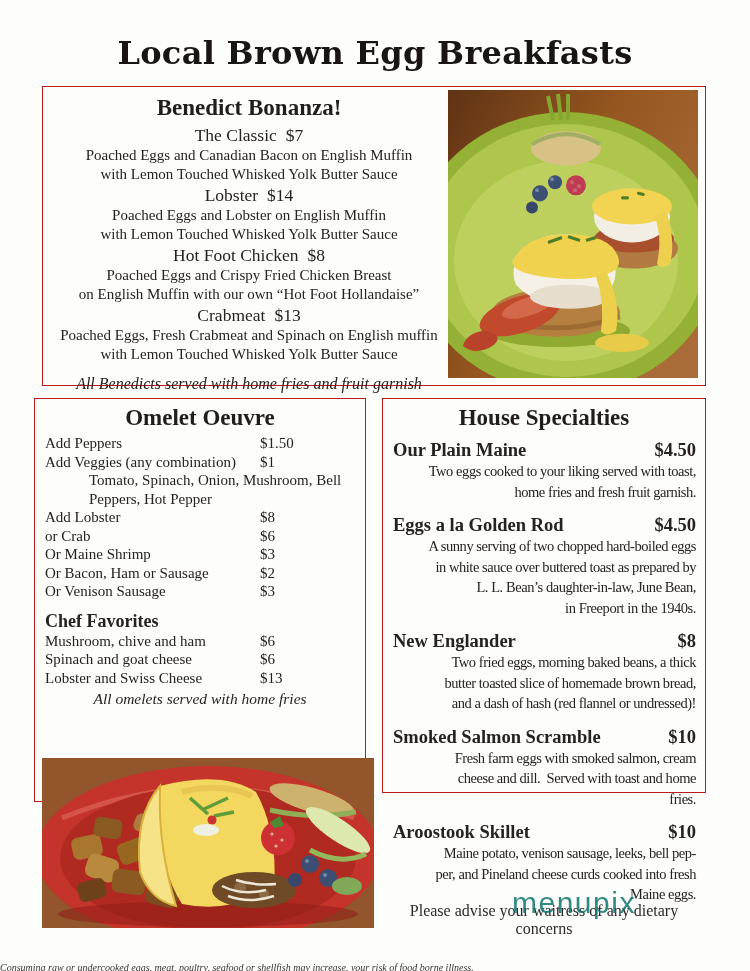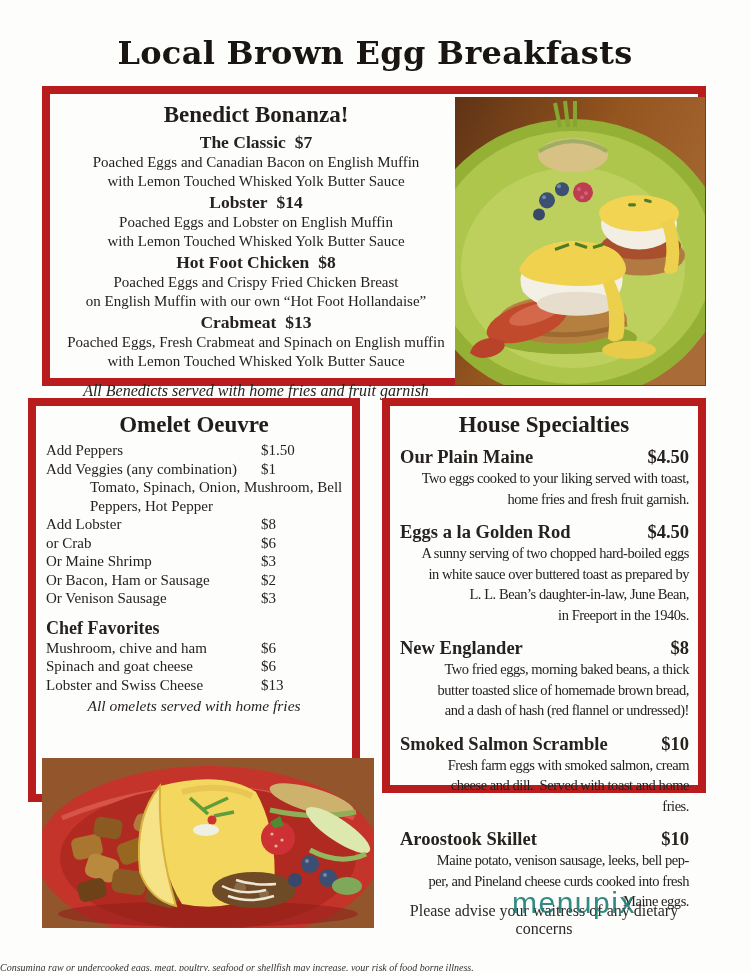--- a/index.html
+++ b/index.html
@@ -6,35 +6,35 @@
   .page {
     position:relative; width:750px; height:971px; background:#fdfdfc;
     font-family:"Liberation Serif", serif; color:#262220; overflow:hidden;
   }
   .page-title {
     position:absolute; top:34px; left:0; width:100%; margin:0;
     text-align:center; font-family:"DejaVu Serif", serif; font-weight:bold;
     font-size:32px; color:#181513; letter-spacing:0.3px;
   }
   .box {
-    position:absolute; box-sizing:border-box; border:8px solid #b91c1c;
+    position:absolute; box-sizing:border-box; border:1px solid #b91c1c;
     background:#fdfdfc;
   }
   #benedict-box { left:42px; top:86px;  width:664px; height:300px; }
-  #omelet-box   { left:28px; top:398px; width:332px; height:404px; }
+  #omelet-box   { left:34px; top:398px; width:332px; height:404px; }
   #house-box    { left:382px; top:398px; width:324px; height:395px; }
 
   .box-title {
     margin:5px 0 3px 0; text-align:center; font-weight:bold;
     font-size:23px; line-height:27px; color:#211d1b;
   }
 
   
   .b-col { position:absolute; left:4px; top:2px; width:404px; text-align:center; }
-  .b-name { font-weight:bold; font-size:17.5px; line-height:22px; }
+  .b-name { font-weight:normal; font-size:17.5px; line-height:22px; }
   .b-price { margin-left:9px; }
   .b-desc { font-size:15px; line-height:19px; white-space:pre; }
   .b-note { font-style:italic; font-size:16px; margin-top:11px; }
   .benedict-photo { position:absolute; left:405px; top:3px; width:250px; height:288px; }
 
   
   .o-body { padding:0 10px; }
   .o-row { position:relative; font-size:15px; line-height:18.5px; }
   .o-row .price { position:absolute; left:215px; top:0; }
   .o-main { font-weight:bold; font-size:17px; line-height:21px; }

